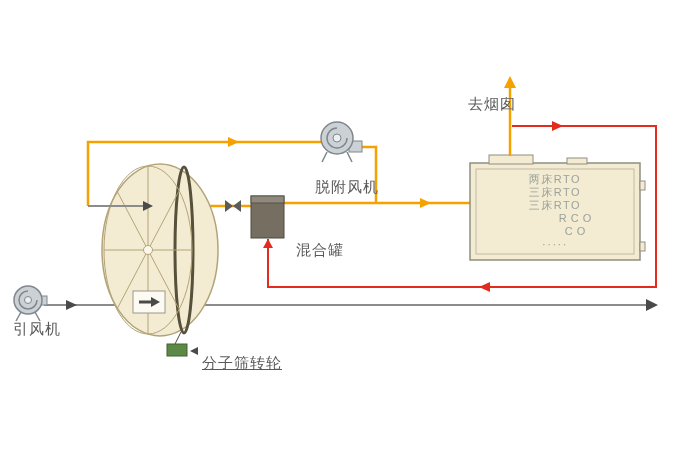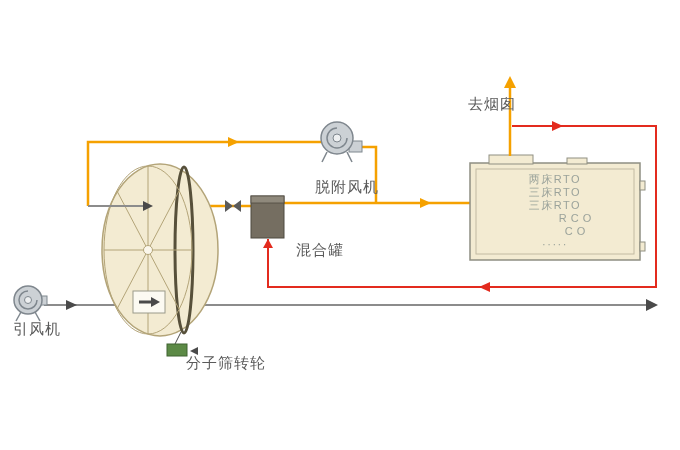--- a/index.html
+++ b/index.html
@@ -123,21 +123,21 @@
     <g>
       <line x1="181" y1="332" x2="175" y2="344" stroke="#4A4A4A" stroke-width="1"></line>
       <rect x="167" y="344" width="20" height="12" stroke="#3F6330" fill="#5C8A46"></rect>
       <polygon points="198,347 198,355 190,351" fill="#4A4A4A"></polygon>
     </g>
   </svg>
 
   <span class="lbl" style="left:468px;top:85px;">去烟囱</span>
   <span class="lbl" style="left:315px;top:168px;">脱附风机</span>
   <span class="lbl" style="left:296px;top:231px;">混合罐</span>
-  <span class="lbl" style="left:186px;top:344px;">分子筛转轮</span>
+  <span class="lbl" style="left:202px;top:344px;text-decoration:underline;">分子筛转轮</span>
   <span class="lbl" style="left:13px;top:310px;">引风机</span>
 
   <div class="rto-text">
     <span>两床RTO</span>
     <span>三床RTO</span>
     <span>三床RTO</span>
     <span class="sp">RCO</span>
     <span class="sp">CO</span>
     <span>·····</span>
   </div>

